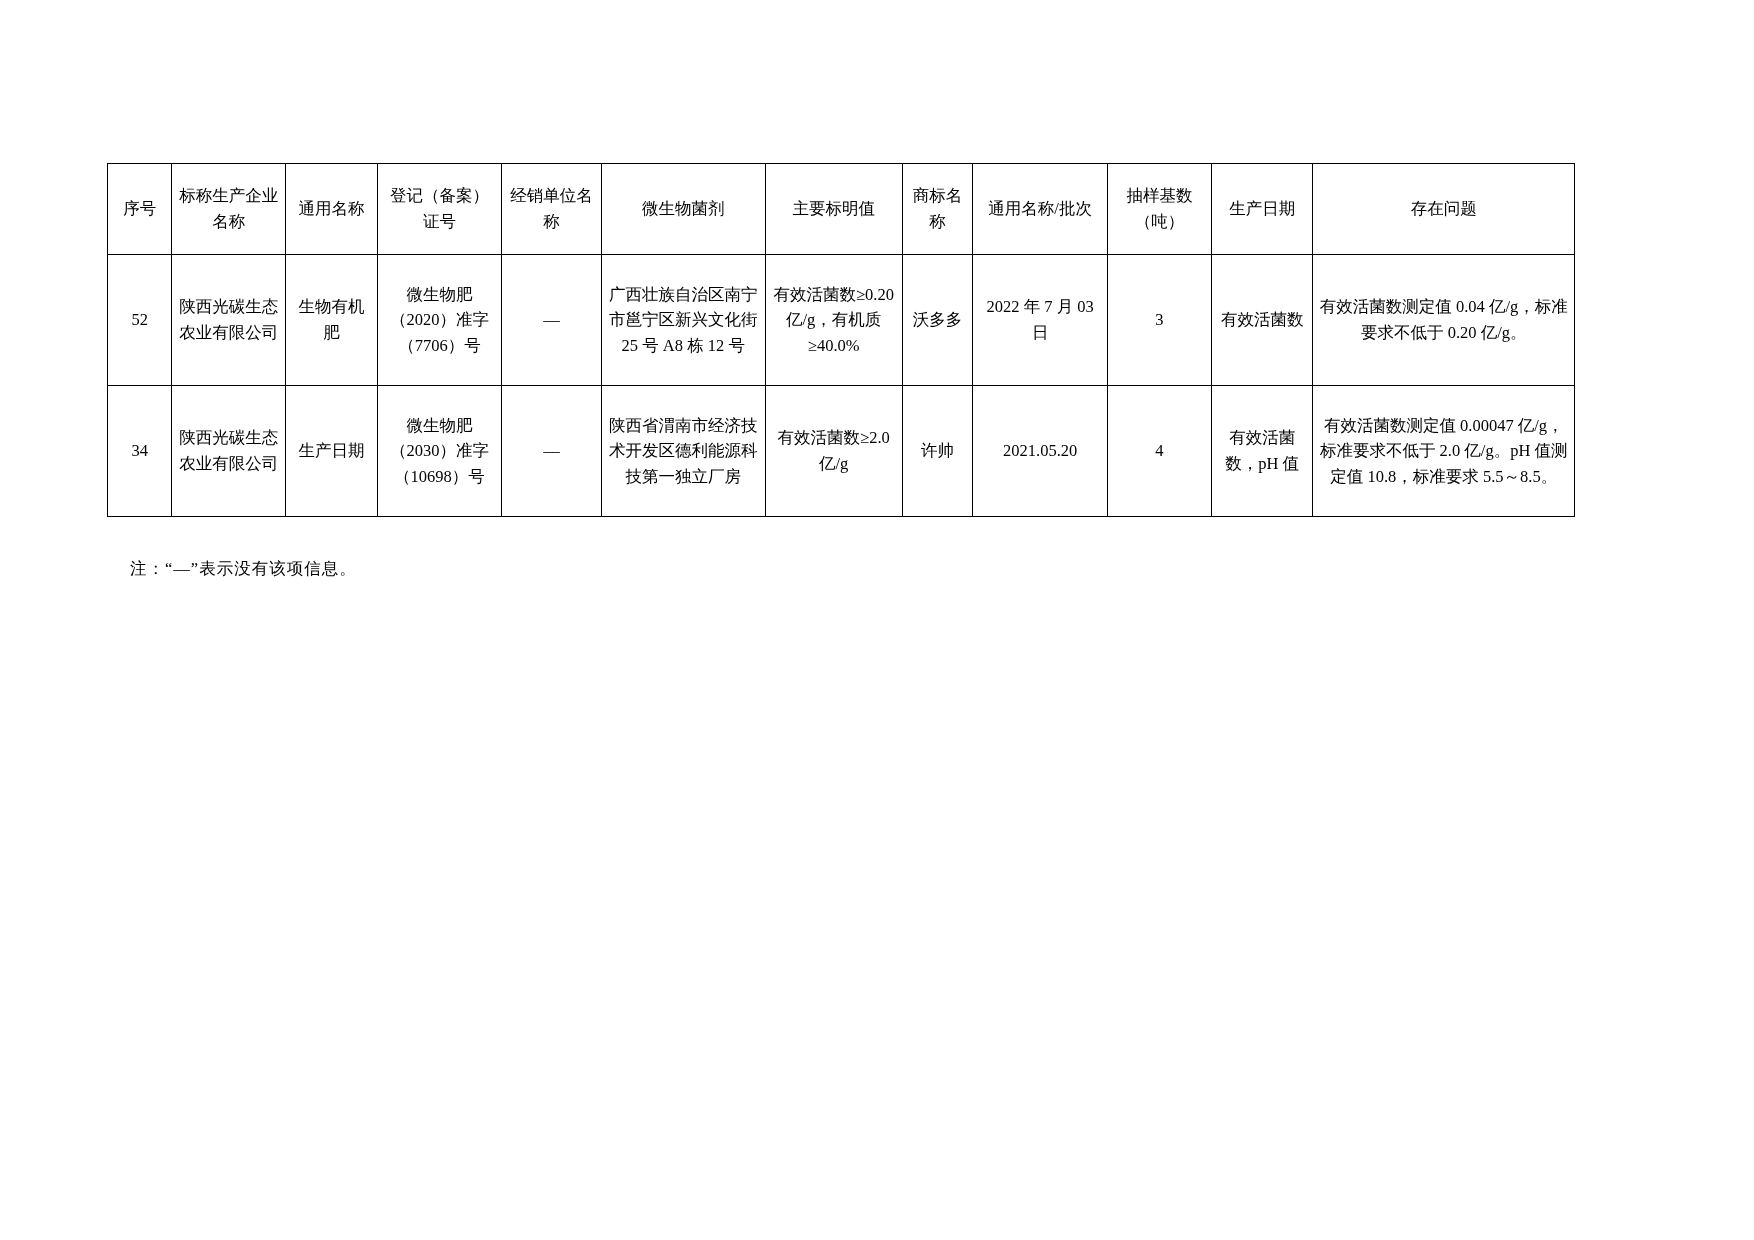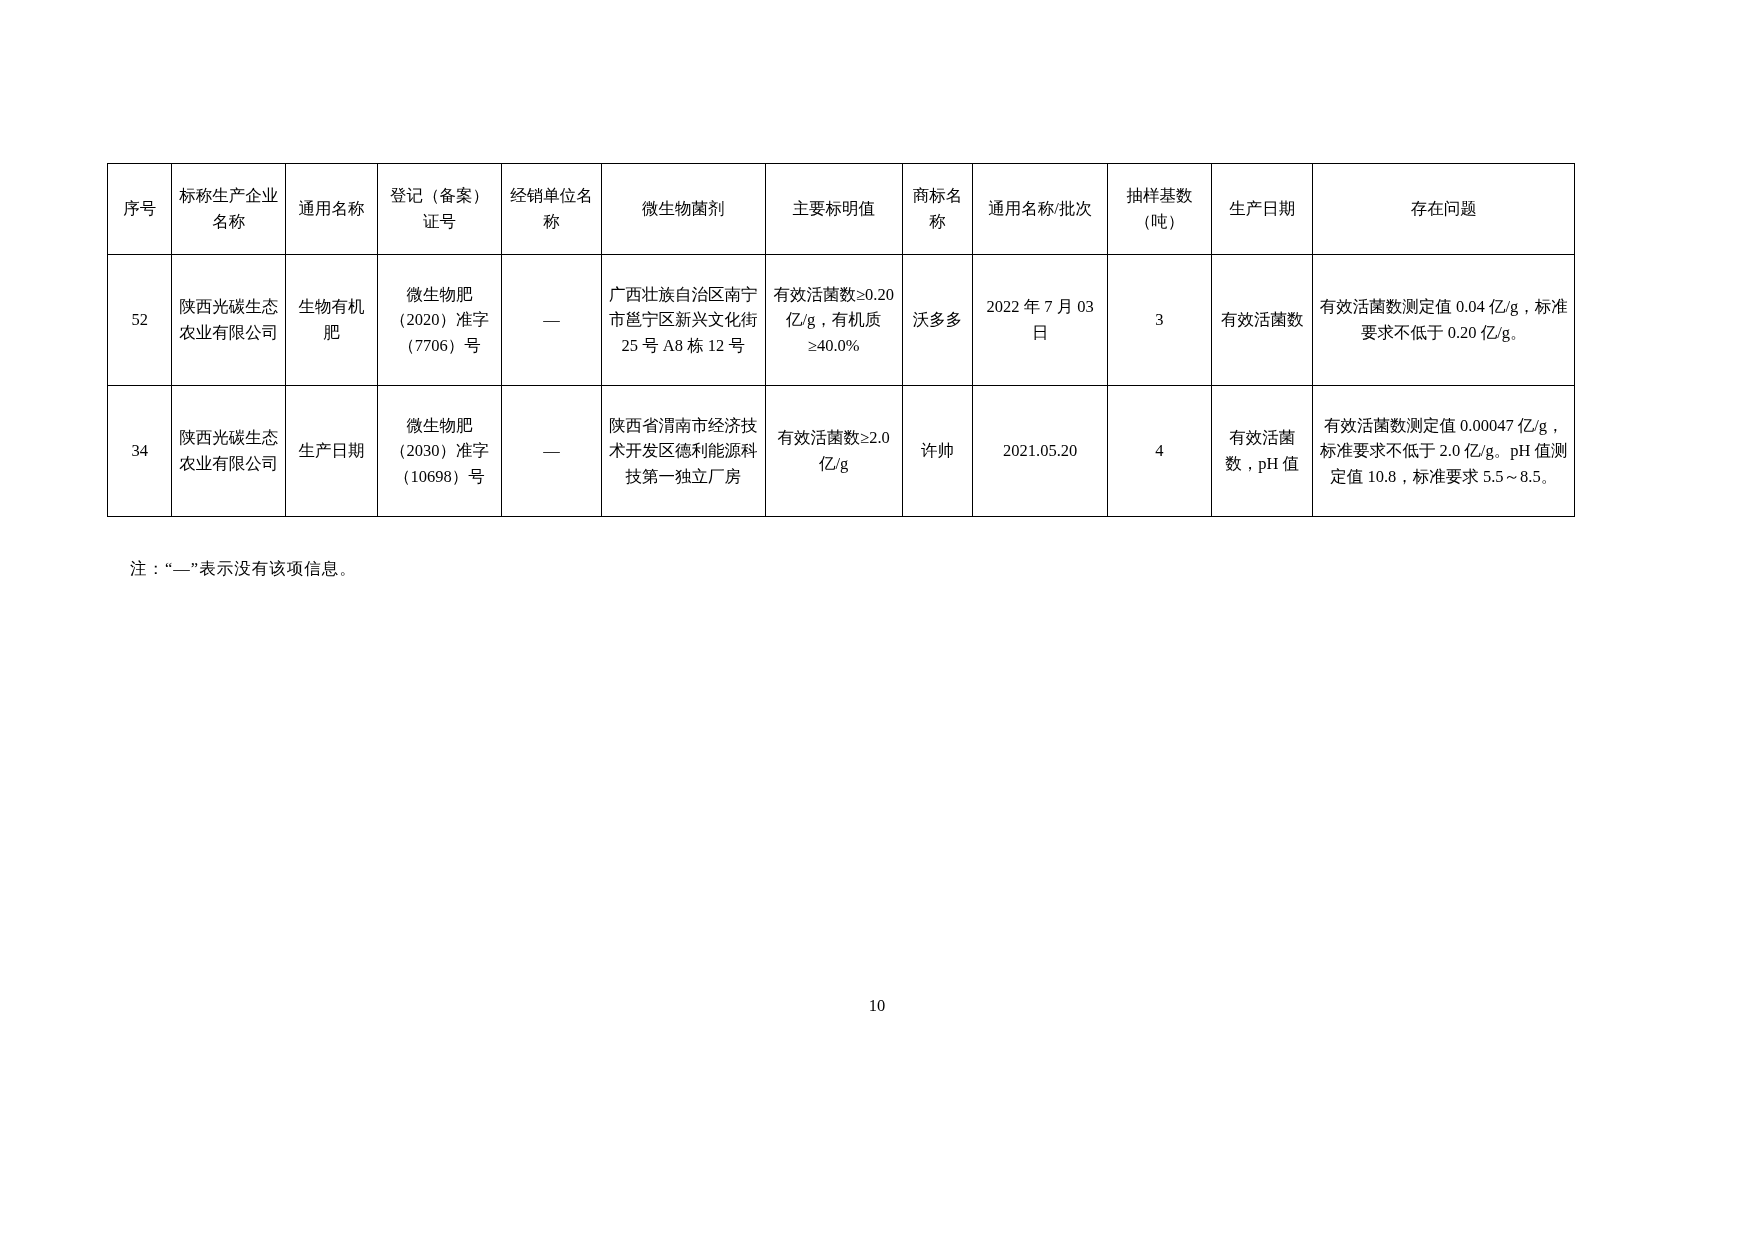--- a/index.html
+++ b/index.html
@@ -148,15 +148,14 @@
           <td>4</td>
           <td>有效活菌数，pH 值</td>
           <td class="cell-left">有效活菌数测定值 0.00047 亿/g，标准要求不低于 2.0 亿/g。pH 值测定值 10.8，标准要求 5.5～8.5。</td>
         </tr>
       </tbody>
     </table>
   </div>
 
   <div class="note">注：“—”表示没有该项信息。</div>
 
-  <div class="page-number">10</div>
 
 </div>
 
 </body></html>

